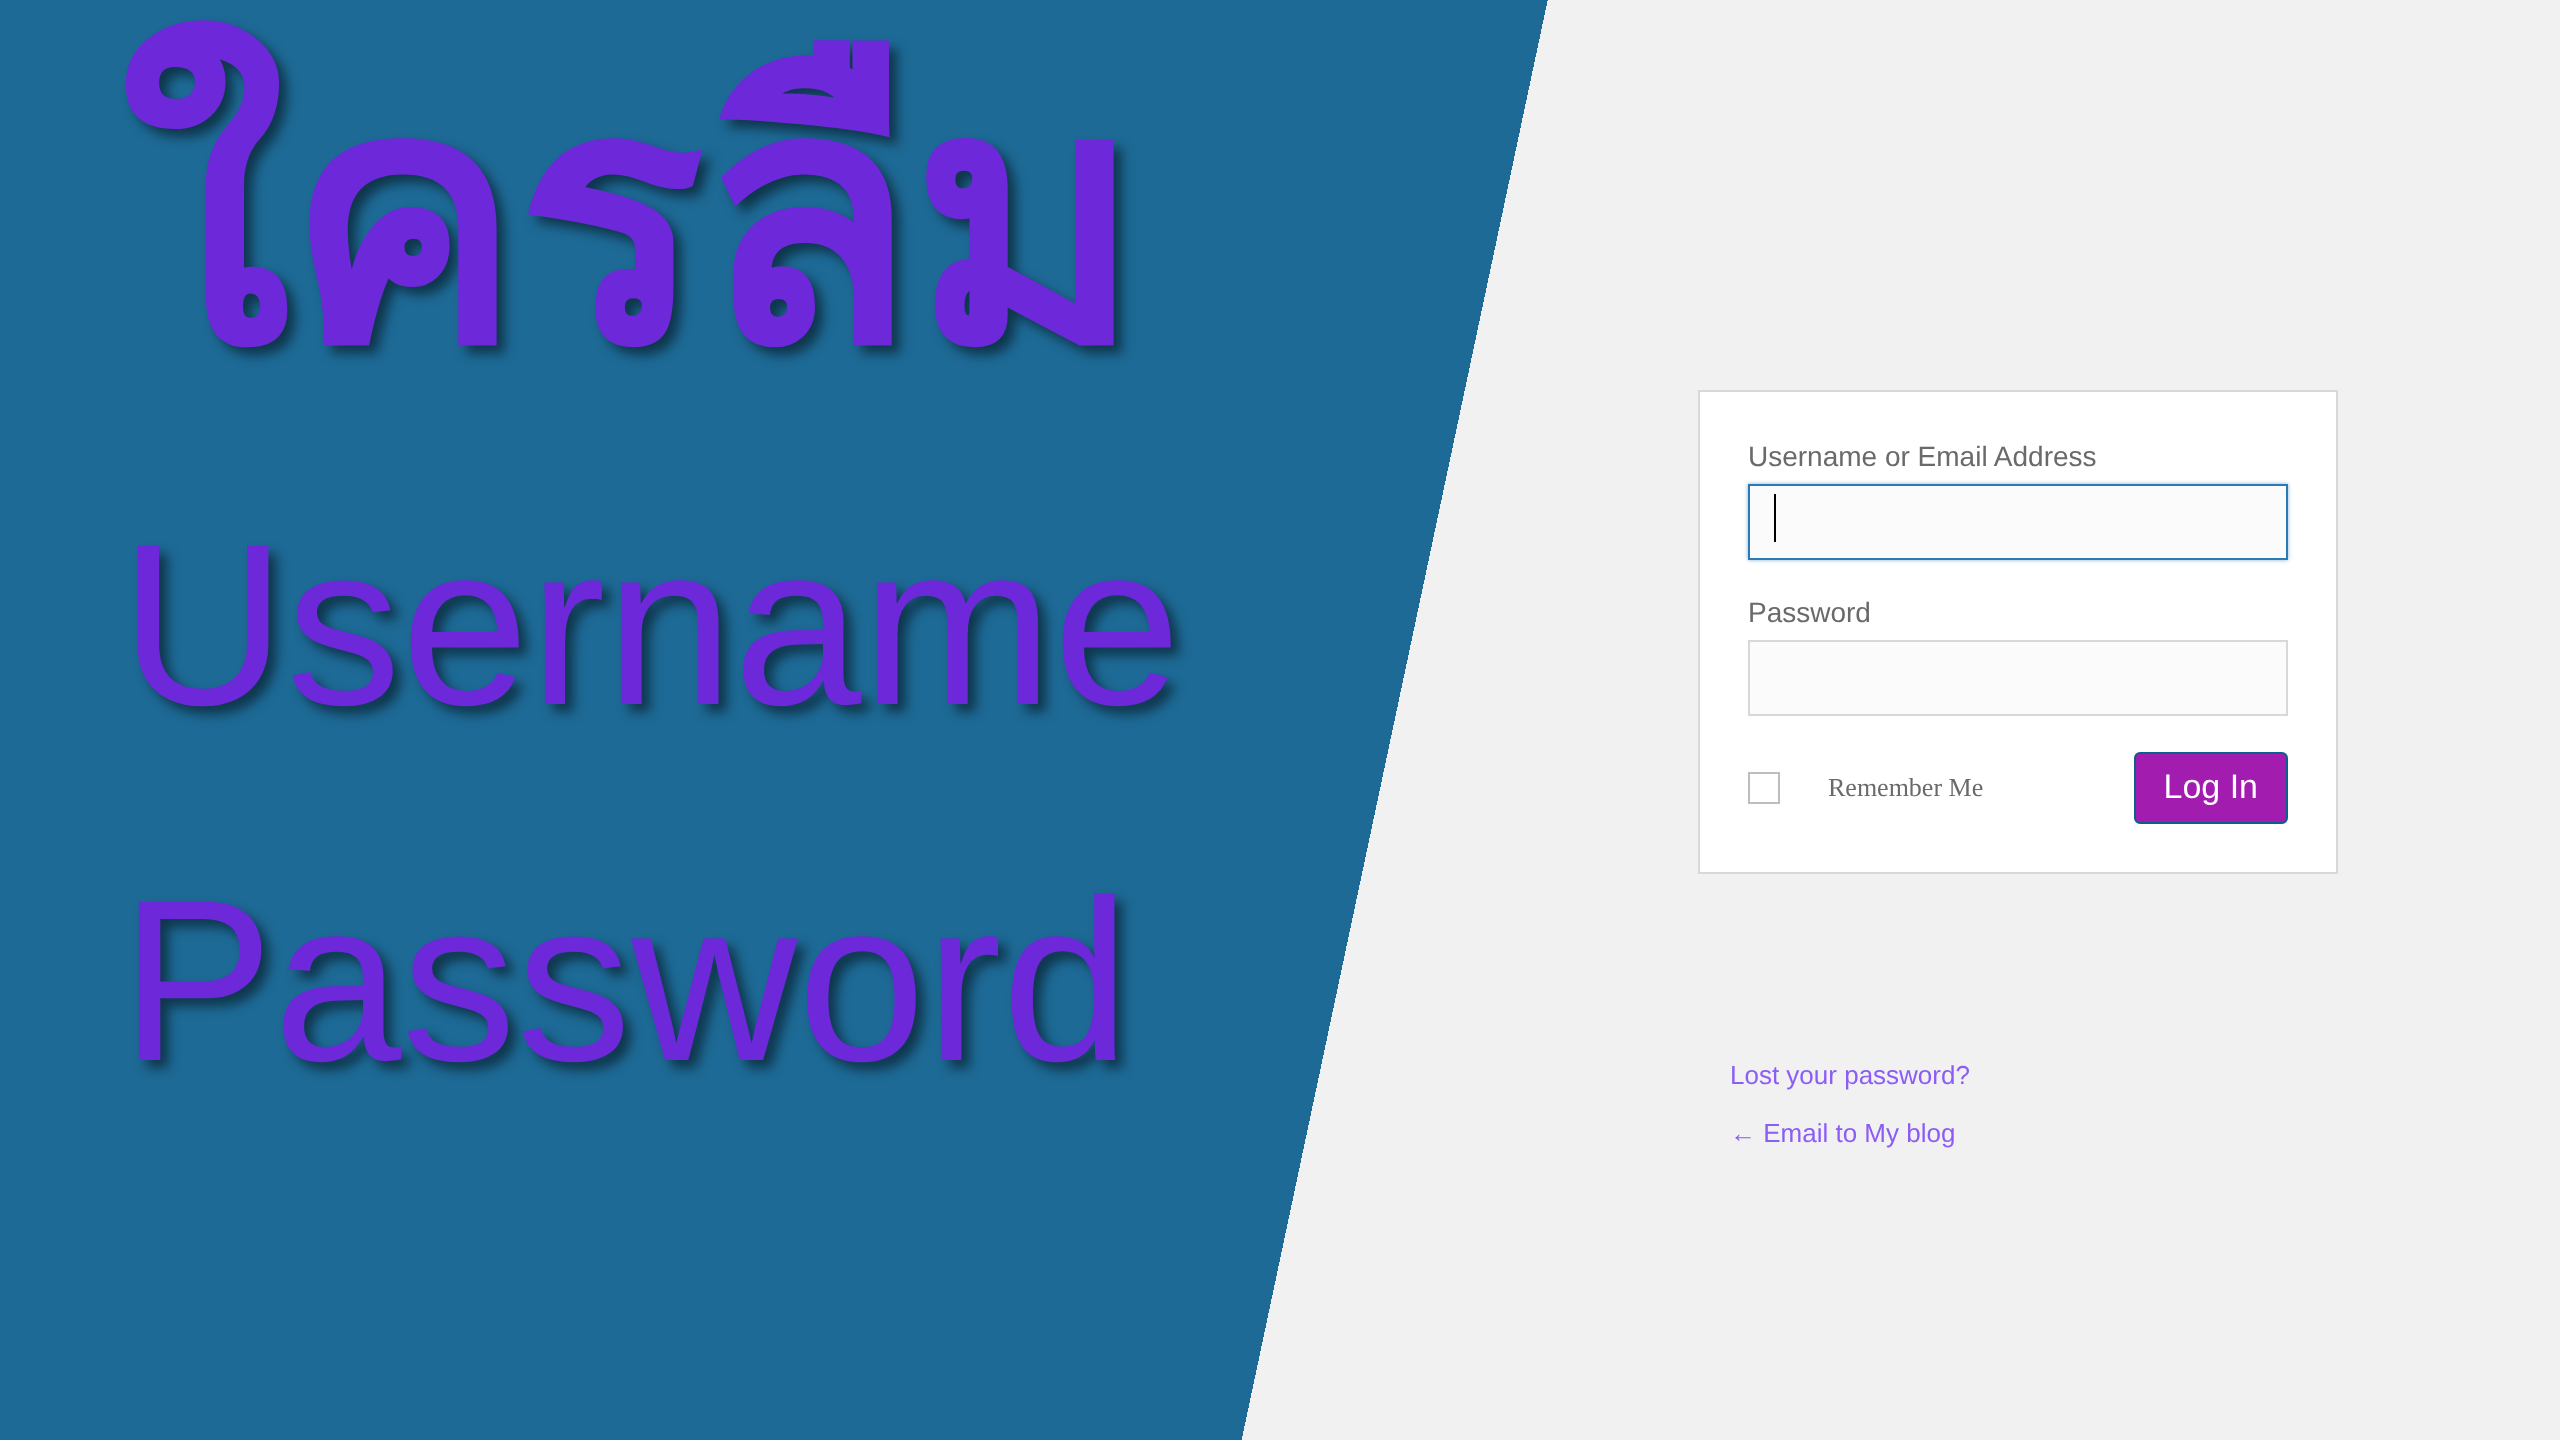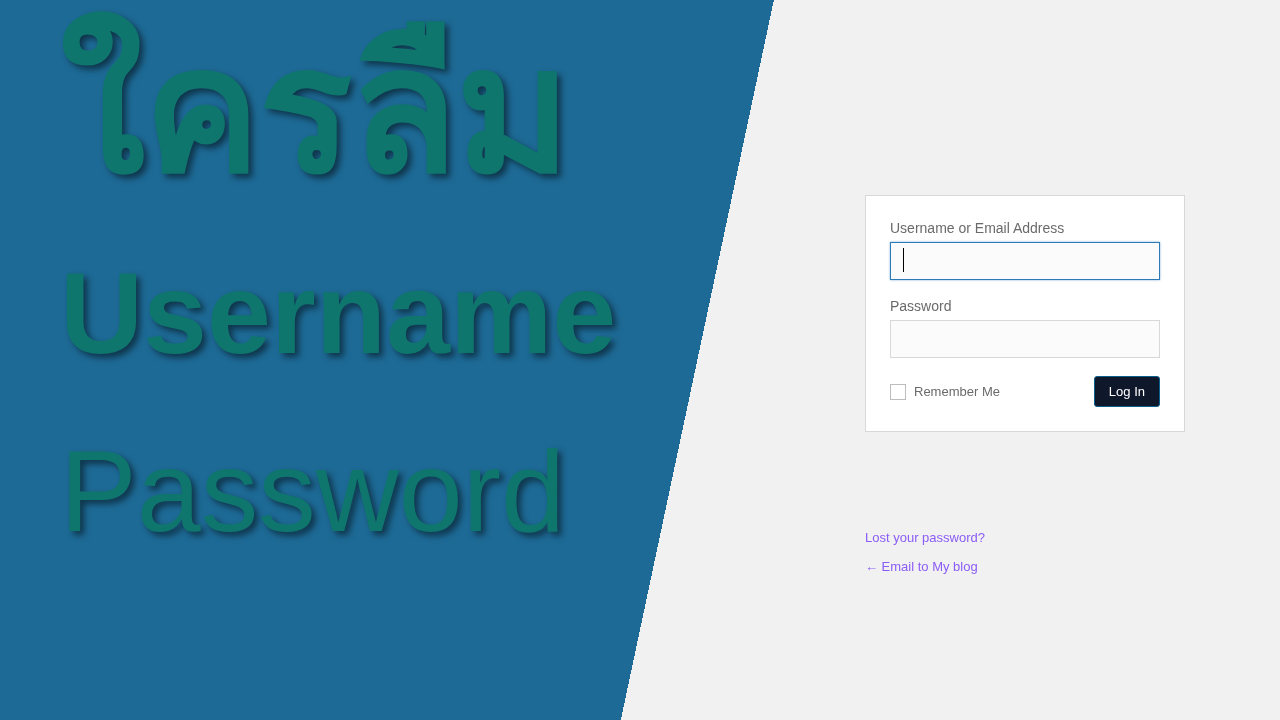--- a/index.html
+++ b/index.html
@@ -20,44 +20,44 @@
       top: 0;
       left: 0;
       width: 100%;
       height: 100%;
       background: linear-gradient(102deg, #1d6a96 0%, #1d6a96 54%, #f1f1f1 54%, #f1f1f1 100%);
     }
     .headline {
       position: absolute;
       left: 60px;
       top: 10px;
-      color: #0f766e;
+      color: #6d28d9;
       text-shadow: 4px 4px 6px rgba(0,0,0,0.5);
     }
     .headline-line1 {
       font-size: 175px;
       font-weight: 600;
       line-height: 1.15;
       letter-spacing: -2px;
     }
     .headline-line2 {
       font-size: 115px;
-      font-weight: 700;
+      font-weight: 400;
       line-height: 1.6;
       margin-top: 10px;
     }
     .headline-line3 {
       font-size: 115px;
       font-weight: 500;
       line-height: 1.5;
       margin-top: 0px;
     }
     .login-box {
       position: absolute;
-      right: 95px;
+      right: 111px;
       top: 195px;
       width: 320px;
       background: #ffffff;
       border: 1px solid #d8d8d8;
       padding: 24px 24px 24px 24px;
     }
     .form-group {
       margin-bottom: 18px;
     }
     .form-label {
@@ -80,40 +80,41 @@
       box-shadow: 0 0 2px rgba(42,123,181,0.6);
     }
     .login-bottom-row {
       display: flex;
       justify-content: space-between;
       align-items: center;
       margin-top: 12px;
     }
     .remember-me {
       display: flex;
-      align-items: flex-start;
-      gap: 8px;
+      align-items: flex-end;
+      gap: 24px;
+      font-family: Liberation Serif, serif;
     }
     .checkbox {
       width: 16px;
       height: 16px;
       border: 1px solid #bdbdbd;
       background: #ffffff;
       cursor: pointer;
     }
     .remember-label {
       font-size: 13px;
       color: #6a6a6a;
     }
     .login-button {
-      background: #0f172a;
+      background: #a21caf;
       color: #ffffff;
       border: 1px solid #0b5f8e;
       padding: 7px 14px;
-      font-size: 13px;
+      font-size: 17px;
       cursor: pointer;
       border-radius: 3px;
     }
     .links-below {
       position: absolute;
       right: 205px;
       top: 530px;
       width: 210px;
     }
     .link-item {

